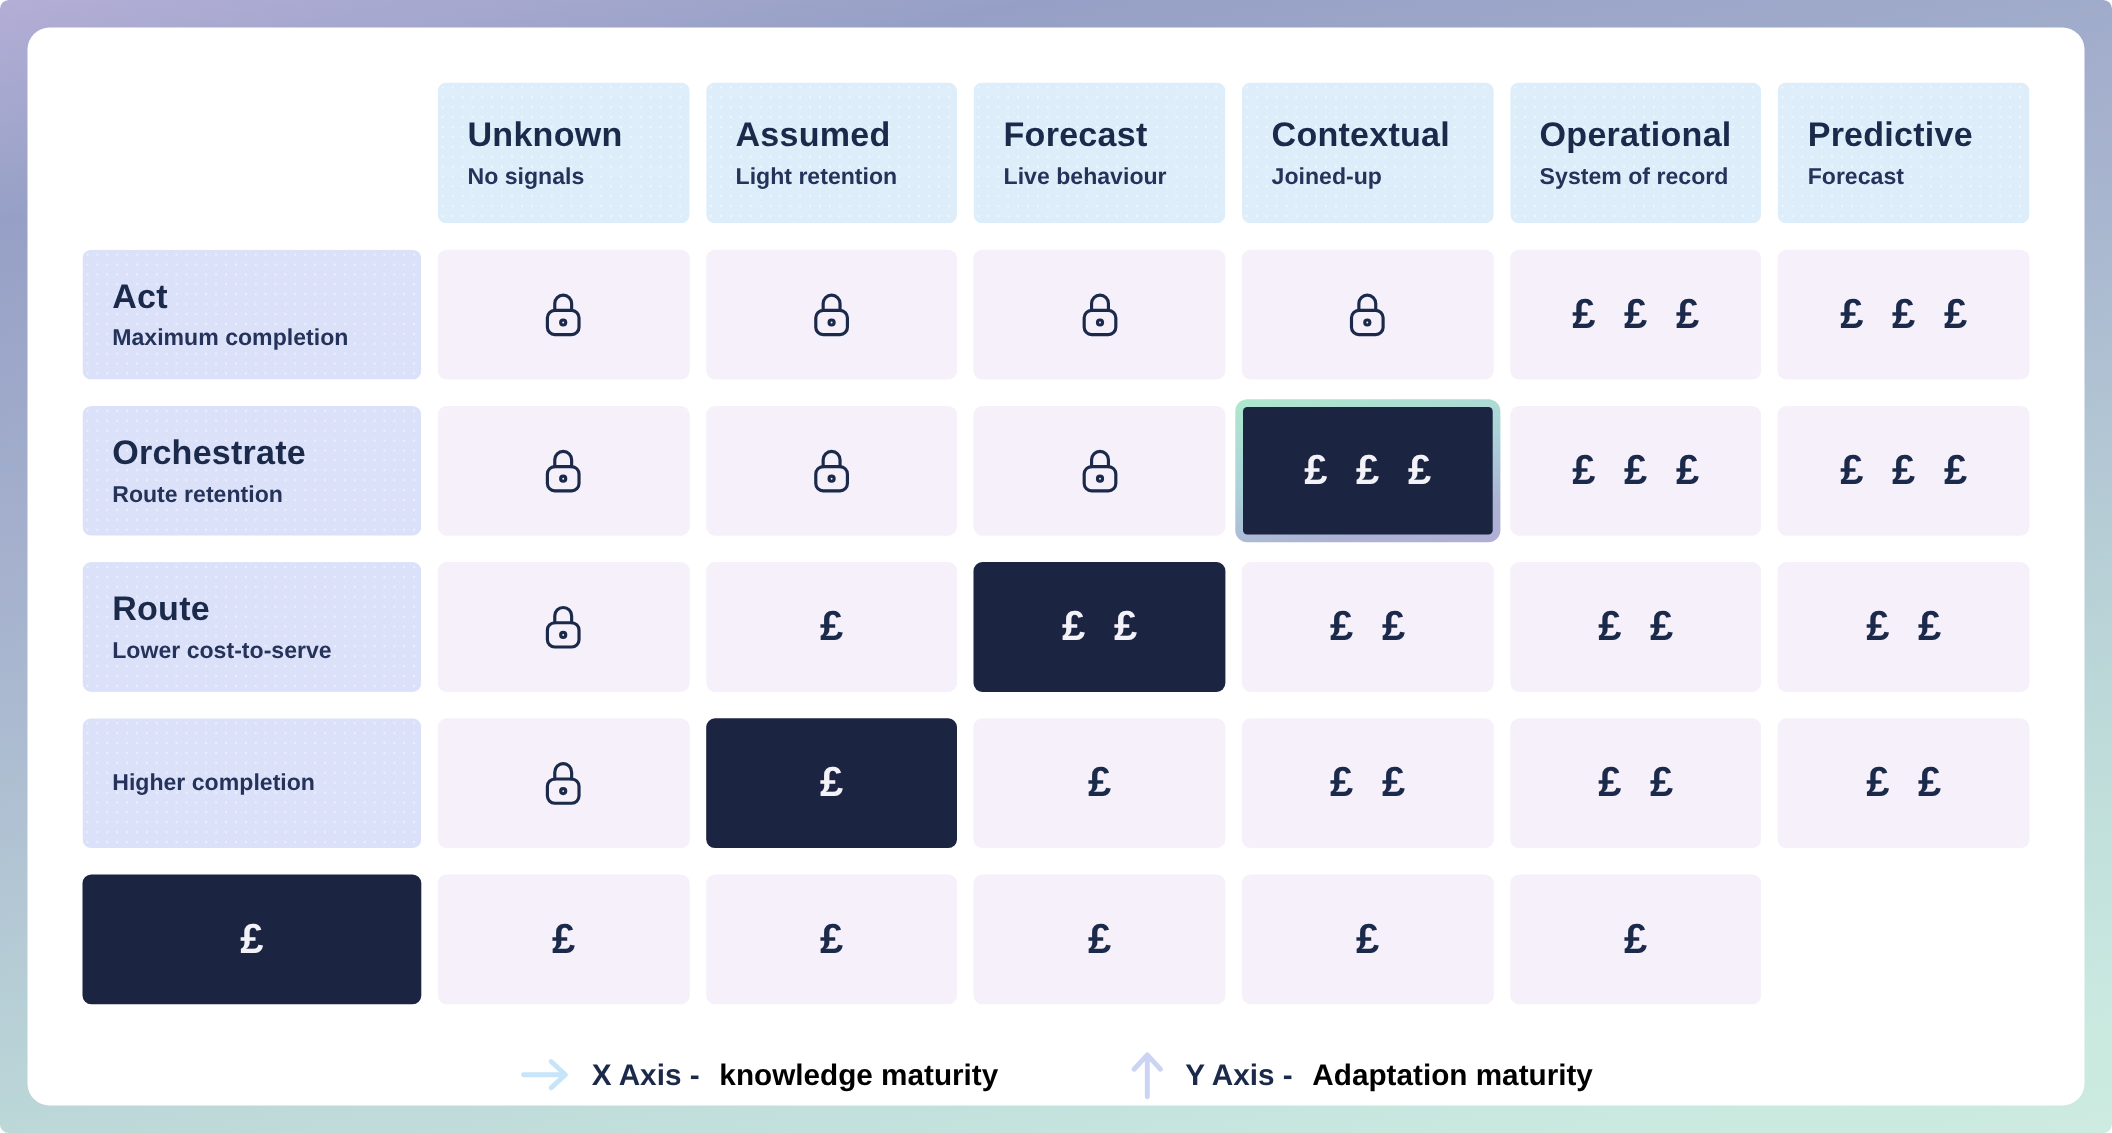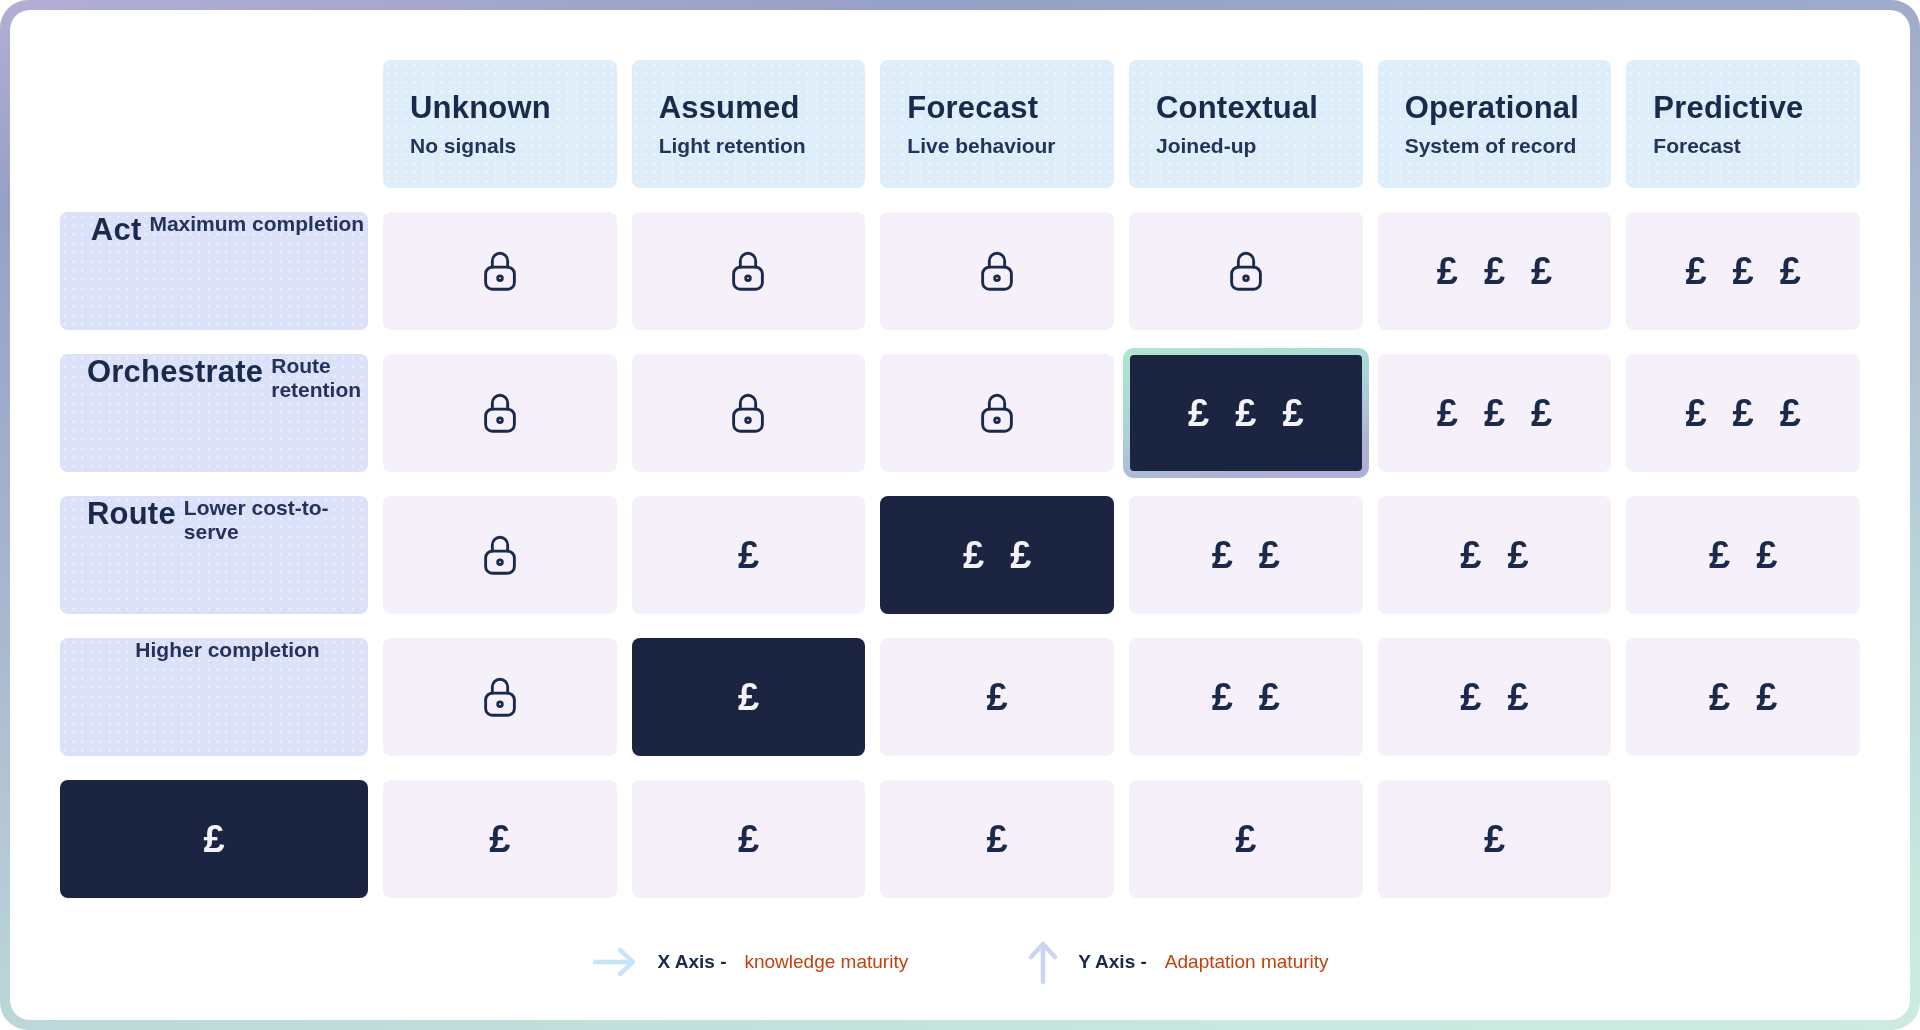--- a/index.html
+++ b/index.html
@@ -1,22 +1,22 @@
 <!DOCTYPE html>
 <html><head>
 <meta charset="utf-8">
 <style>
   * { margin: 0; padding: 0; box-sizing: border-box; }
   html, body { width: 1920px; height: 1030px; background: #ffffff; overflow: hidden; }
   body { font-family: "Liberation Sans", "DejaVu Sans", sans-serif; color: #1b2a4a; }
 
   .frame {
     position: absolute; inset: 0;
-    border-radius: 28px;
-    padding: 10px;
+    border-radius: 8px;
+    padding: 25px;
     background: linear-gradient(168deg, #b3aed6 0%, #96a0c6 14%, #a9b6cf 42%, #bcd8d8 72%, #c9e9e0 92%, #cdebdf 100%);
   }
   .card {
     width: 100%; height: 100%;
     background: #ffffff;
     border-radius: 20px;
     padding: 50px 50px 0 50px;
   }
 
   .grid {
@@ -33,21 +33,21 @@
     background-size: 9px 9px;
     border-radius: 8px;
     display: flex; flex-direction: column; justify-content: center;
     padding-left: 27px; gap: 8px;
   }
   .row-header {
     background-color: #dbe1f9;
     background-image: radial-gradient(rgba(255,255,255,0.45) 1.1px, transparent 1.2px);
     background-size: 9px 9px;
     border-radius: 8px;
-    display: flex; flex-direction: row; justify-content: center;
+    display: flex; flex-direction: column; justify-content: center;
     padding-left: 27px; gap: 8px;
   }
   .hdr-title { font-size: 31px; font-weight: 700; letter-spacing: 0.2px; }
   .hdr-sub   { font-size: 21px; font-weight: 700; color: #25335a; }
 
   .cell {
     border-radius: 8px;
     display: flex; align-items: center; justify-content: center;
     gap: 26px;
   }
@@ -65,25 +65,25 @@
     display: flex;
   }
   .hl-wrap .cell { flex: 1; border-radius: 4px; gap: 26px; }
 
   .lock-svg { width: 46px; height: 48px; display: block; }
 
   .legend {
     margin-top: 40px;
     display: flex; justify-content: center; align-items: center;
     gap: 118px;
-    font-size: 19px;
+    font-size: 27px;
   }
   .legend-item { display: flex; align-items: center; gap: 18px; }
   .legend-bold { font-weight: 700; }
-  .legend-text { font-weight: 400; color: #c2410c; }
+  .legend-text { font-weight: 700; color: #000000; }
   .arrow-svg { display: block; }
 </style>
 </head>
 <body>
 
 <div class="frame">
   <div class="card">
 
     <div class="grid">
         <div></div>

